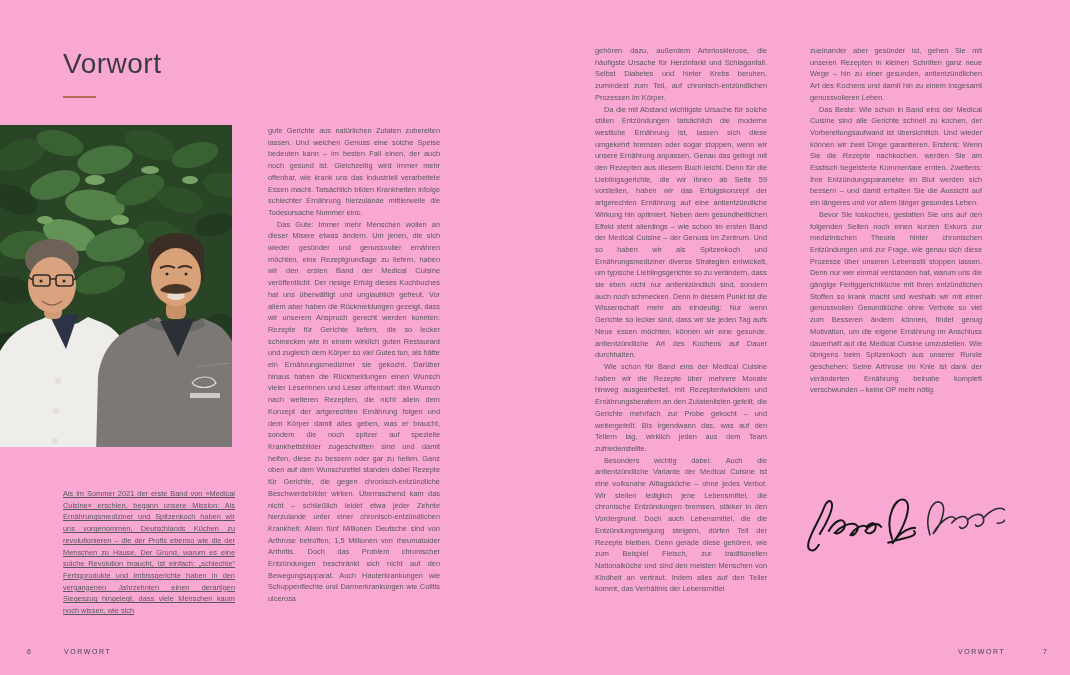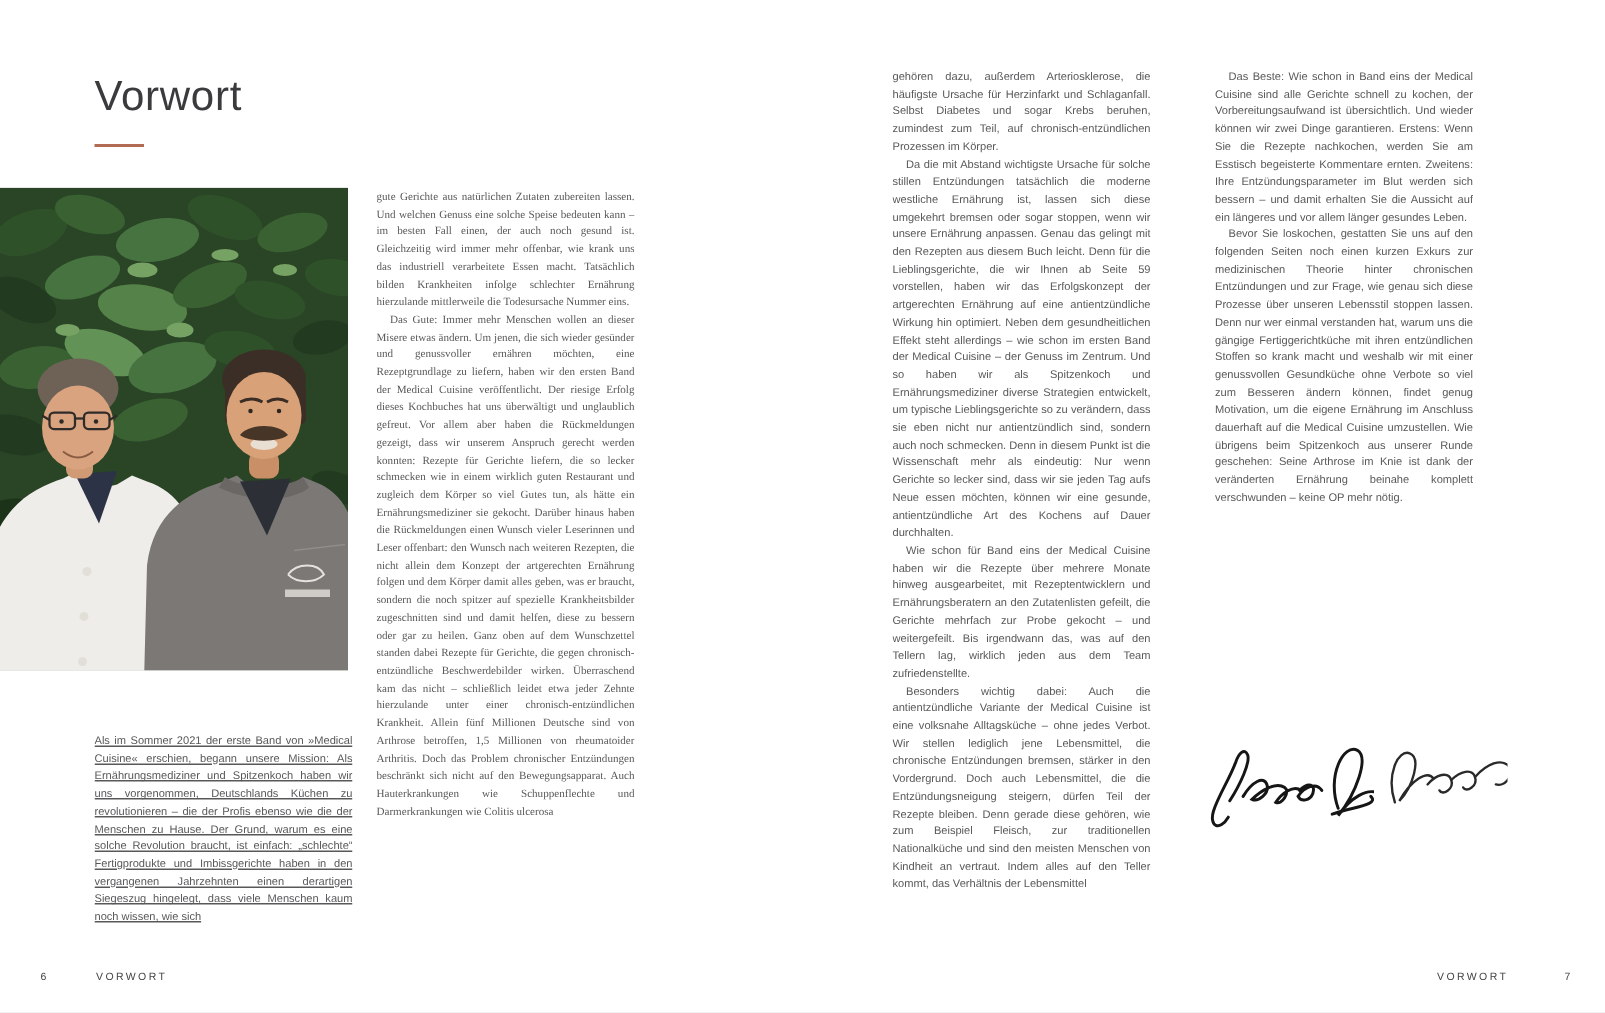--- a/index.html
+++ b/index.html
@@ -1,34 +1,34 @@
 <!DOCTYPE html>
 <html lang="de"><head>
 <meta charset="utf-8">
 <style>
   html,body{margin:0;padding:0;background:#e8e8e8;}
   .spread{
-    position:relative;width:1070px;height:675px;background:#ffffff;
+    position:relative;width:1070px;height:675px;background:#f9a8d4;
     font-family:"Liberation Sans",sans-serif;overflow:hidden;margin:0 auto;
   }
   .page-title{
     position:absolute;left:63px;top:48px;font-size:28px;font-weight:400;
     color:#3b3b3d;letter-spacing:.5px;margin:0;
   }
   .accent-dash{position:absolute;left:63px;top:96px;width:33px;height:2px;background:#b26a52;}
   .photo{position:absolute;left:0;top:125px;width:232px;height:322px;overflow:hidden;}
   .col{
     position:absolute;width:172px;text-align:justify;font-size:7.4px;line-height:11.7px;
     color:#58585a;overflow:hidden;hyphens:auto;-webkit-hyphens:auto;
   }
   .col p.para{margin:0;}
   .col p.indent{text-indent:9px;}
   .col p.space-before{margin-top:11.7px;}
   .col-l1{left:63px;top:488px;height:158px;text-decoration:underline;}
-  .col-l2{left:251px;top:125px;height:520px;font-family:Liberation Serif, serif;}
+  .col-l2{left:268px;top:125px;height:520px;}
   .col-r1{left:595px;top:45px;height:580px;}
   .col-r2{left:810px;top:45px;height:452px;}
   .signatures{position:absolute;left:805px;top:487px;width:200px;height:75px;display:flex;align-items:flex-start;}
   .footer-item{position:absolute;font-size:7px;letter-spacing:1.6px;color:#454547;font-weight:500;}
   .f-pnum-left{left:27px;top:648px;}
   .f-sec-left{left:64px;top:648px;}
   .f-sec-right{left:958px;top:648px;}
   .f-pnum-right{left:1043px;top:648px;}
 </style>
 </head>
@@ -118,26 +118,27 @@
     </div>
   <div class="col col-l2">
       <p class="para">gute Gerichte aus natürlichen Zutaten zubereiten lassen. Und welchen Genuss eine solche Speise bedeuten kann – im besten Fall einen, der auch noch gesund ist. Gleichzeitig wird immer mehr offenbar, wie krank uns das industriell verarbeitete Essen macht. Tatsächlich bilden Krankheiten infolge schlechter Ernährung hierzulande mittlerweile die Todesursache Nummer eins.</p>
       <p class="para indent">Das Gute: Immer mehr Menschen wollen an dieser Misere etwas ändern. Um jenen, die sich wieder gesünder und genussvoller ernähren möchten, eine Rezeptgrundlage zu liefern, haben wir den ersten Band der Medical Cuisine veröffentlicht. Der riesige Erfolg dieses Kochbuches hat uns überwältigt und unglaublich gefreut. Vor allem aber haben die Rückmeldungen gezeigt, dass wir unserem Anspruch gerecht werden konnten: Rezepte für Gerichte liefern, die so lecker schmecken wie in einem wirklich guten Restaurant und zugleich dem Körper so viel Gutes tun, als hätte ein Ernährungsmediziner sie gekocht. Darüber hinaus haben die Rückmeldungen einen Wunsch vieler Leserinnen und Leser offenbart: den Wunsch nach weiteren Rezepten, die nicht allein dem Konzept der artgerechten Ernährung folgen und dem Körper damit alles geben, was er braucht, sondern die noch spitzer auf spezielle Krankheitsbilder zugeschnitten sind und damit helfen, diese zu bessern oder gar zu heilen. Ganz oben auf dem Wunschzettel standen dabei Rezepte für Gerichte, die gegen chronisch-entzündliche Beschwerdebilder wirken. Überraschend kam das nicht – schließlich leidet etwa jeder Zehnte hierzulande unter einer chronisch-entzündlichen Krankheit. Allein fünf Millionen Deutsche sind von Arthrose betroffen, 1,5 Millionen von rheumatoider Arthritis. Doch das Problem chronischer Entzündungen beschränkt sich nicht auf den Bewegungsapparat. Auch Hauterkrankungen wie Schuppenflechte und Darmerkrankungen wie Colitis ulcerosa</p>
     </div>
 
   <span class="footer-item f-pnum-left">6</span>
   <span class="footer-item f-sec-left">VORWORT</span>
 
   <div class="col col-r1">
-      <p class="para">gehören dazu, außerdem Arteriosklerose, die häufigste Ursache für Herzinfarkt und Schlaganfall. Selbst Diabetes und sogar Krebs beruhen, zumindest zum Teil, auf chronisch-entzündlichen Prozessen im Körper.</p>
+      <p class="para">gehören dazu, außerdem Arteriosklerose, die häufigste Ursache für Herzinfarkt und Schlaganfall. Selbst Diabetes und hinter Krebs beruhen, zumindest zum Teil, auf chronisch-entzündlichen Prozessen im Körper.</p>
       <p class="para indent">Da die mit Abstand wichtigste Ursache für solche stillen Entzündungen tatsächlich die moderne westliche Ernährung ist, lassen sich diese umgekehrt bremsen oder sogar stoppen, wenn wir unsere Ernährung anpassen. Genau das gelingt mit den Rezepten aus diesem Buch leicht. Denn für die Lieblingsgerichte, die wir Ihnen ab Seite 59 vorstellen, haben wir das Erfolgskonzept der artgerechten Ernährung auf eine antientzündliche Wirkung hin optimiert. Neben dem gesundheitlichen Effekt steht allerdings – wie schon im ersten Band der Medical Cuisine – der Genuss im Zentrum. Und so haben wir als Spitzenkoch und Ernährungsmediziner diverse Strategien entwickelt, um typische Lieblingsgerichte so zu verändern, dass sie eben nicht nur antientzündlich sind, sondern auch noch schmecken. Denn in diesem Punkt ist die Wissenschaft mehr als eindeutig: Nur wenn Gerichte so lecker sind, dass wir sie jeden Tag aufs Neue essen möchten, können wir eine gesunde, antientzündliche Art des Kochens auf Dauer durchhalten.</p>
       <p class="para indent">Wie schon für Band eins der Medical Cuisine haben wir die Rezepte über mehrere Monate hinweg ausgearbeitet, mit Rezeptentwicklern und Ernährungsberatern an den Zutatenlisten gefeilt, die Gerichte mehrfach zur Probe gekocht – und weitergefeilt. Bis irgendwann das, was auf den Tellern lag, wirklich jeden aus dem Team zufriedenstellte.</p>
       <p class="para indent">Besonders wichtig dabei: Auch die antientzündliche Variante der Medical Cuisine ist eine volksnahe Alltagsküche – ohne jedes Verbot. Wir stellen lediglich jene Lebensmittel, die chronische Entzündungen bremsen, stärker in den Vordergrund. Doch auch Lebensmittel, die die Entzündungsneigung steigern, dürfen Teil der Rezepte bleiben. Denn gerade diese gehören, wie zum Beispiel Fleisch, zur traditionellen Nationalküche und sind den meisten Menschen von Kindheit an vertraut. Indem alles auf den Teller kommt, das Verhältnis der Lebensmittel</p>
     </div>
   <div class="col col-r2">
+      <p class="para">zueinander aber gesünder ist, gehen Sie mit unseren Rezepten in kleinen Schritten ganz neue Wege – hin zu einer gesunden, antientzündlichen Art des Kochens und damit hin zu einem insgesamt genussvolleren Leben.</p>
       <p class="para indent">Das Beste: Wie schon in Band eins der Medical Cuisine sind alle Gerichte schnell zu kochen, der Vorbereitungsaufwand ist übersichtlich. Und wieder können wir zwei Dinge garantieren. Erstens: Wenn Sie die Rezepte nachkochen, werden Sie am Esstisch begeisterte Kommentare ernten. Zweitens: Ihre Entzündungsparameter im Blut werden sich bessern – und damit erhalten Sie die Aussicht auf ein längeres und vor allem länger gesundes Leben.</p>
       <p class="para indent">Bevor Sie loskochen, gestatten Sie uns auf den folgenden Seiten noch einen kurzen Exkurs zur medizinischen Theorie hinter chronischen Entzündungen und zur Frage, wie genau sich diese Prozesse über unseren Lebensstil stoppen lassen. Denn nur wer einmal verstanden hat, warum uns die gängige Fertiggerichtküche mit ihren entzündlichen Stoffen so krank macht und weshalb wir mit einer genussvollen Gesundküche ohne Verbote so viel zum Besseren ändern können, findet genug Motivation, um die eigene Ernährung im Anschluss dauerhaft auf die Medical Cuisine umzustellen. Wie übrigens beim Spitzenkoch aus unserer Runde geschehen: Seine Arthrose im Knie ist dank der veränderten Ernährung beinahe komplett verschwunden – keine OP mehr nötig.</p>
     </div>
 
   <div class="signatures">
     <svg width="112" height="70" viewBox="0 0 112 70" xmlns="http://www.w3.org/2000/svg">
       <g stroke="#161616" stroke-width="2" fill="none" stroke-linecap="round">
         <path d="M14,58 C8,68 1,64 4,54 C7,44 15,32 19,21 C21,15 25,11 27,16 C29,21 22,36 15,47"></path>
         <path d="M24,44 C30,34 38,30 40,36 C42,42 34,48 30,46 C36,40 46,34 52,38 C56,41 50,50 46,48 C50,42 58,36 63,40"></path>
         <path d="M62,40 C68,34 73,36 71,42 C69,47 63,48 61,44 C65,38 73,34 77,40"></path>

